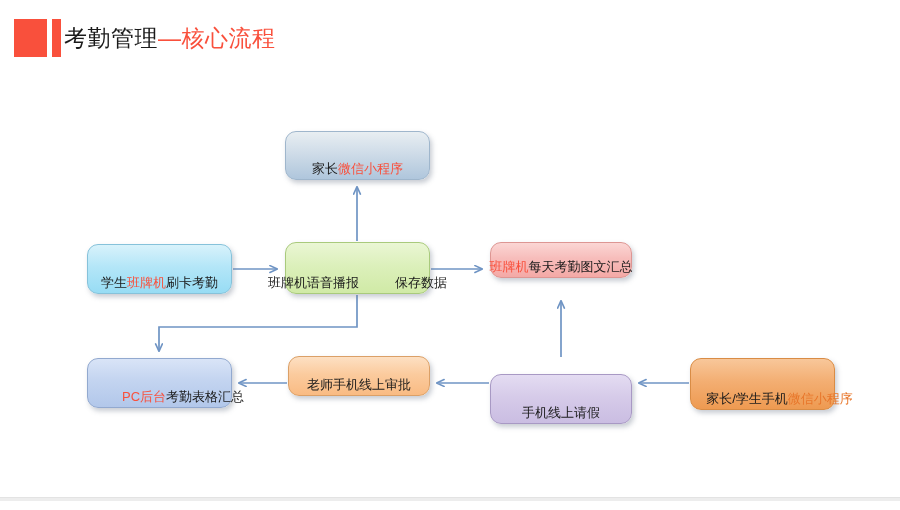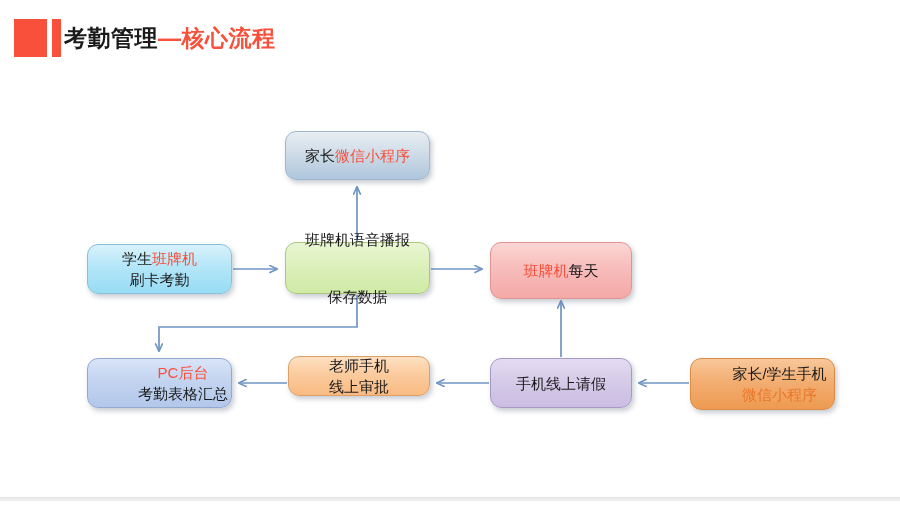--- a/index.html
+++ b/index.html
@@ -36,21 +36,21 @@
     left: 52px;
     top: 19px;
     width: 9px;
     height: 38px;
   }
   #title {
     position: absolute;
     left: 64px;
     top: 21px;
     font-size: 23px;
-    font-weight: bold;
+    font-weight: normal;
     letter-spacing: 0.5px;
     white-space: nowrap;
     line-height: 34px;
   }
   #title .t-black { color: #1a1a1a; }
   #title .t-red   { color: #f9503c; }
 
   
   #canvas {
     position: absolute;
@@ -66,25 +66,25 @@
     pointer-events: none;
   }
 
   
   .node {
     position: absolute;
     box-sizing: border-box;
     border-radius: 11px;
     border: 1px solid rgba(120,140,170,0.75);
     display: flex;
-    flex-direction: column;
-    align-items: center;
+    flex-direction: row;
+    align-items: flex-end;
     justify-content: center;
     text-align: center;
-    font-size: 15px;
+    font-size: 13px;
     line-height: 21px;
     color: #1a1a1a;
     box-shadow: 2px 3px 5px rgba(110,120,140,0.38);
     z-index: 4;
   }
   .node .ln { white-space: nowrap; display: block; }
   .em-red    { color: #f9503c; }
   .em-orange { color: #e8762a; }
   .sty-bluegrey {
     background: linear-gradient(180deg, #e8eef2 0%, #cfdce8 45%, #afc6dc 100%);
@@ -177,35 +177,36 @@
   <div class="node sty-cyan" style="left:87px; top:244px; width:145px; height:50px;">
     <span class="ln"><span>学生</span><span class="em-red">班牌机</span></span>
     <span class="ln">刷卡考勤</span>
   </div>
 
   <div class="node sty-green" style="left:285px; top:242px; width:145px; height:52px;gap:36px;">
     <span class="ln">班牌机语音播报</span>
     <span class="ln">保存数据</span>
   </div>
 
-  <div class="node sty-pink" style="left:490px; top:242px; width:142px; height:57px;">
+  <div class="node sty-pink" style="left:490px; top:242px; width:142px; height:36px;">
     <span class="ln"><span class="em-red">班牌机</span><span>每天</span></span>
+    <span class="ln">考勤图文汇总</span>
   </div>
 
   <div class="node sty-periwinkle" style="left:87px; top:358px; width:145px; height:50px;padding-left:47px;">
     <span class="ln em-red">PC后台</span>
     <span class="ln">考勤表格汇总</span>
   </div>
 
   <div class="node sty-orange" style="left:288px; top:356px; width:142px; height:40px;">
     <span class="ln">老师手机</span>
     <span class="ln">线上审批</span>
   </div>
 
-  <div class="node sty-purple" style="left:490px; top:358px; width:142px; height:50px;">
+  <div class="node sty-purple" style="left:490px; top:374px; width:142px; height:50px;">
     <span class="ln">手机线上请假</span>
   </div>
 
   <div class="node sty-orange-deep" style="left:690px; top:358px; width:145px; height:52px;">
     <span class="ln">家长/学生手机</span>
     <span class="ln em-orange">微信小程序</span>
   </div>
 
 </div>
 

